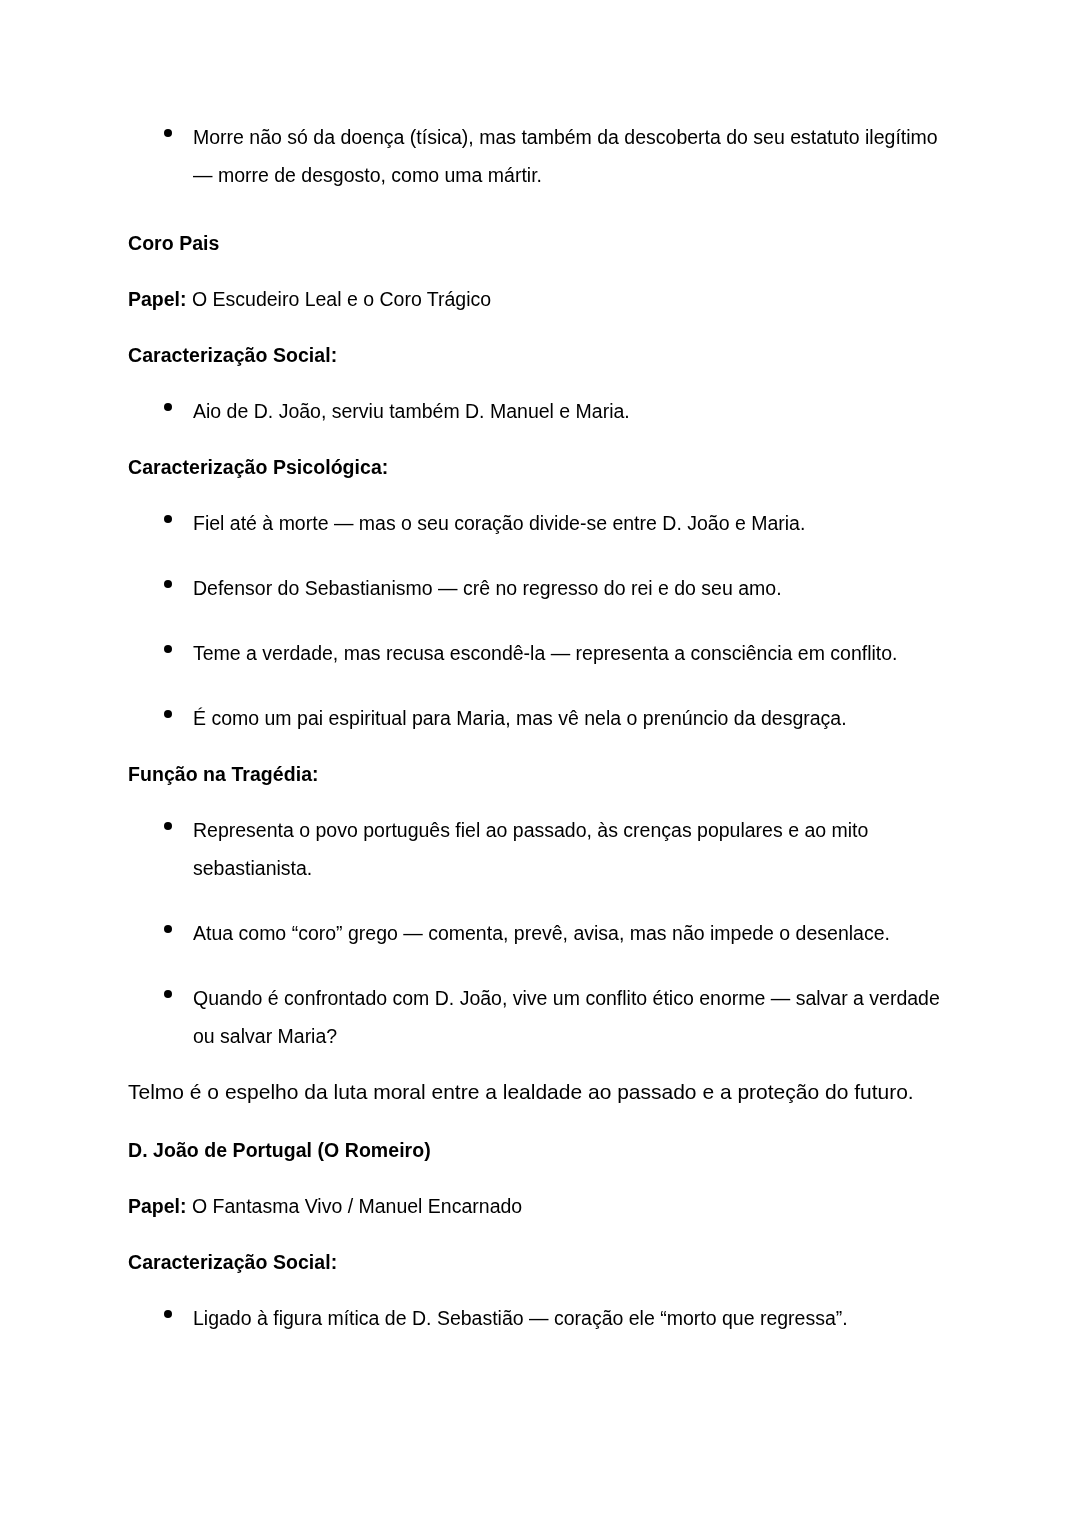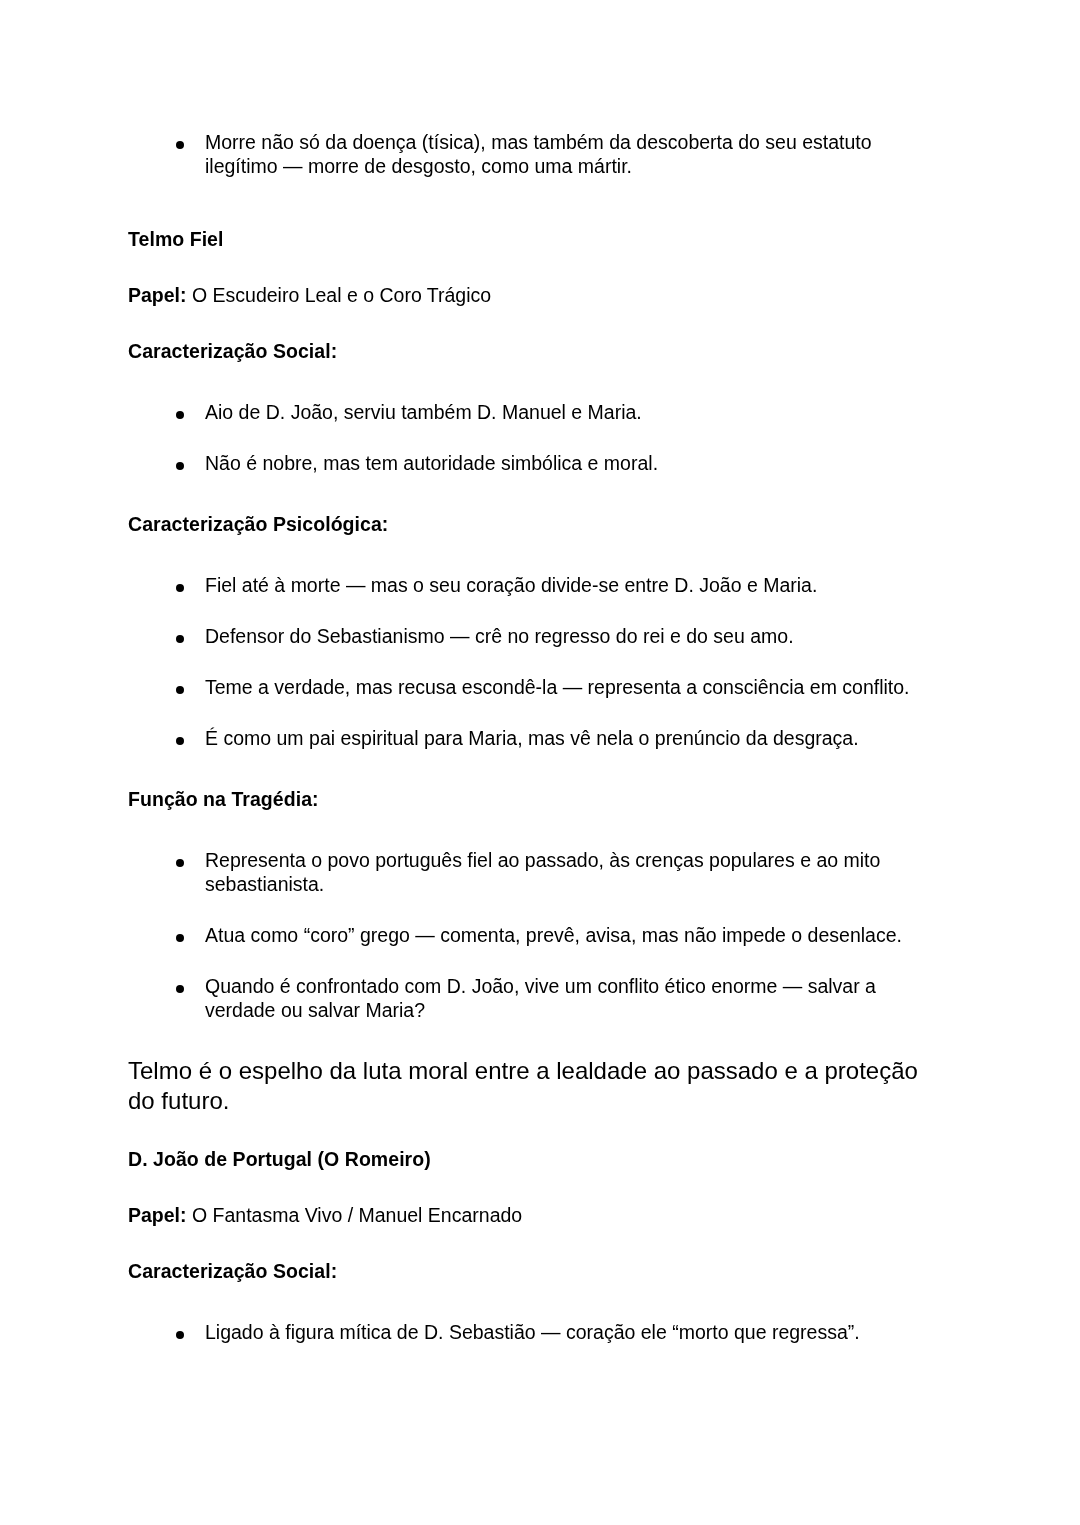--- a/index.html
+++ b/index.html
@@ -40,39 +40,39 @@
     line-height: 30px;
     margin: 0;
     padding: 0;
   }
   .para .lead {
     font-weight: bold;
     text-align: right;
   }
   
   .plain {
-    font-size: 24px;
+    font-size: 21px;
     font-weight: normal;
     line-height: 30px;
     margin: 0;
     padding: 0;
   }
   
   ul.bullets {
     list-style: none;
     margin: 0;
     padding: 0;
   }
   ul.bullets > li {
     position: relative;
     padding-left: 65px;
     font-size: 19.5px;
-    line-height: 24px;
+    line-height: 38px;
     font-weight: normal;
-    margin: 12px;
+    margin: 0;
   }
   ul.bullets > li + li {
     margin-top: 27px;
   }
   ul.bullets > li::before {
     content: "";
     position: absolute;
     left: 36px;
     top: 11px;
     width: 8px;
@@ -91,35 +91,34 @@
 
 <div class="page">
   <div class="content">
 
     <ul class="bullets">
       <li>Morre não só da doença (tísica), mas também da descoberta do seu estatuto ilegítimo — morre de desgosto, como uma mártir.</li>
     </ul>
 
     <div class="sp-34"></div>
 
-    <h2 class="heading">Telmo Fiel</h2>
+    <h2 class="heading">Coro Pais</h2>
 
     <div class="sp-26"></div>
 
     <p class="para"><span class="lead">Papel:</span><span> O Escudeiro Leal e o Coro Trágico</span></p>
 
     <div class="sp-26"></div>
 
     <h3 class="heading">Caracterização Social:</h3>
 
     <div class="sp-22"></div>
 
     <ul class="bullets">
       <li>Aio de D. João, serviu também D. Manuel e Maria.</li>
-      <li>Não é nobre, mas tem autoridade simbólica e moral.</li>
     </ul>
 
     <div class="sp-22"></div>
 
     <h3 class="heading">Caracterização Psicológica:</h3>
 
     <div class="sp-22"></div>
 
     <ul class="bullets">
       <li>Fiel até à morte — mas o seu coração divide-se entre D. João e Maria.</li>

